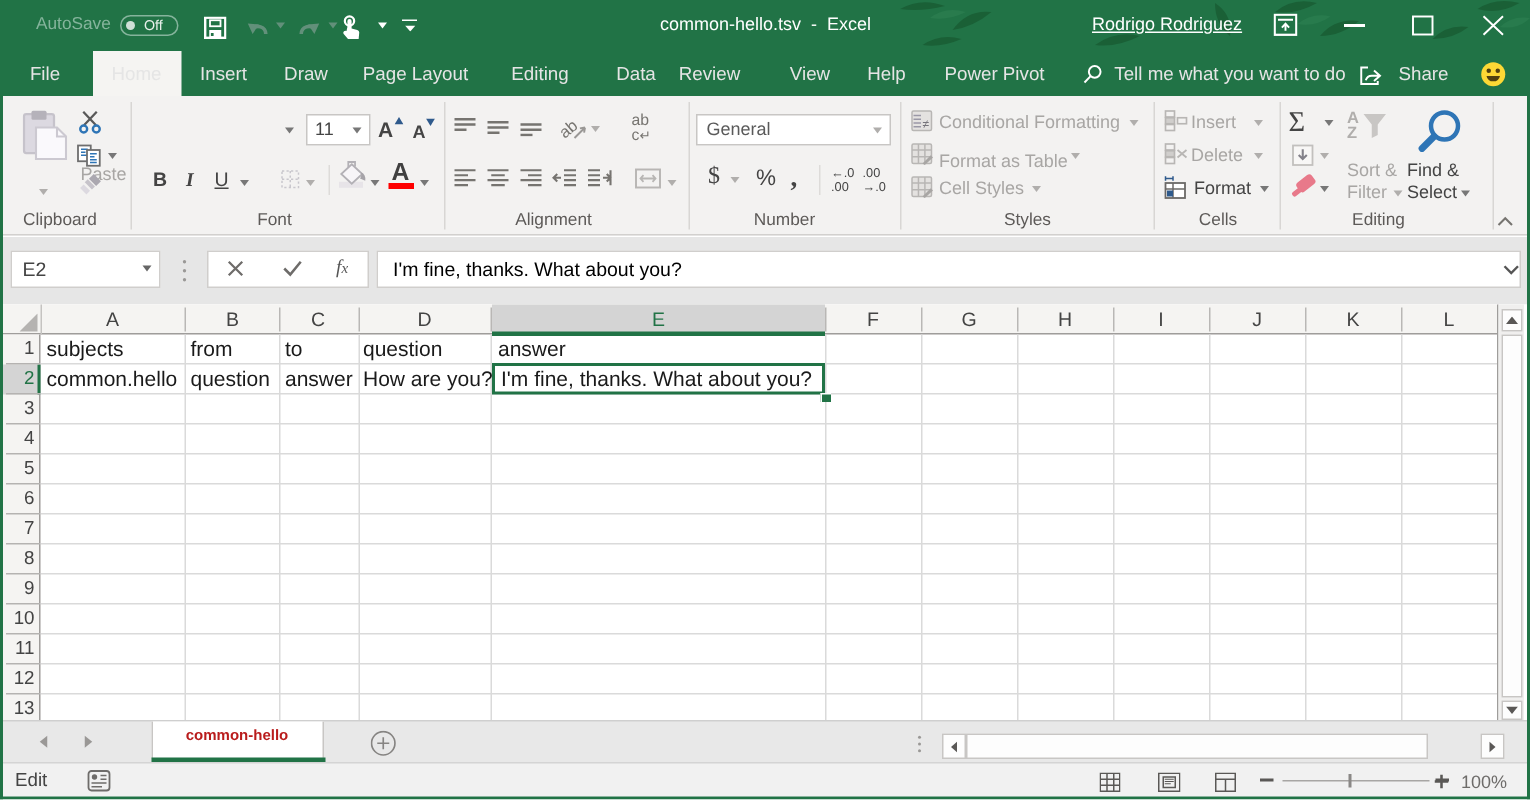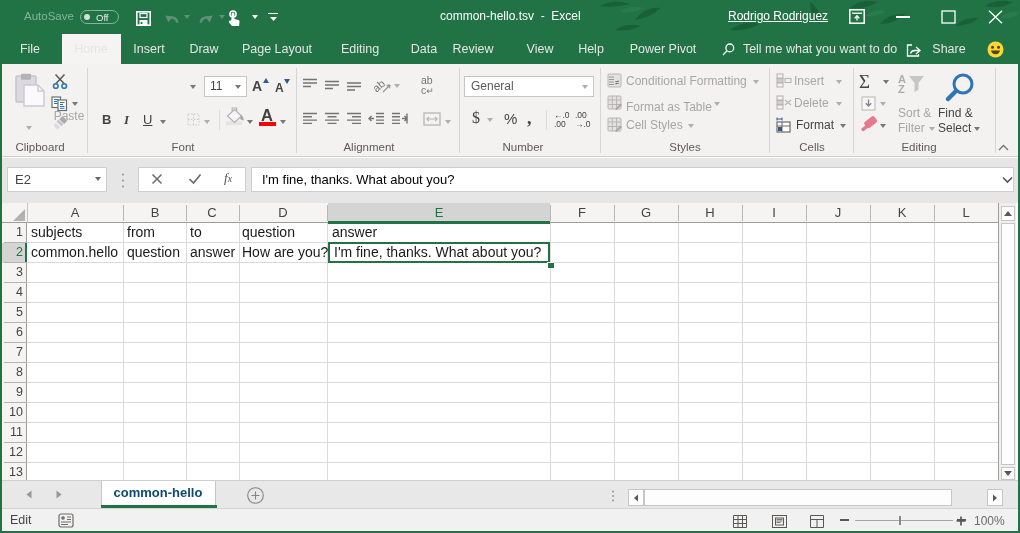--- a/index.html
+++ b/index.html
@@ -484,21 +484,21 @@
 </div>
 <div class="abs" id="sheetbar">
   <svg class="abs" style="left:23px;top:9px" width="8" height="9" viewBox="0 0 8 9">
       <path d="M6.5 0.5 L1.5 4.5 L6.5 8.5z" fill="#9a9896"></path>
     </svg>
   <svg class="abs" style="left:53px;top:9px" width="8" height="9" viewBox="0 0 8 9">
       <path d="M1.5 0.5 L6.5 4.5 L1.5 8.5z" fill="#9a9896"></path>
     </svg>
   <div class="abs" style="left:99px;top:0;width:115px;height:25px;background:#fff;border-left:1px solid #c8c6c4;border-right:1px solid #c8c6c4;"></div>
   <div class="abs" style="left:99px;top:24px;width:116px;height:3px;background:#217346;"></div>
-  <div class="abs" style="left:156px;top:4px;transform:translateX(-50%);font-size:13px;font-weight:bold;color:#0c4a6e;">common-hello</div>
+  <div class="abs" style="left:156px;top:4px;transform:translateX(-50%);font-size:10px;font-weight:bold;color:#b91c1c;">common-hello</div>
   <svg class="abs" style="left:245px;top:6px" width="17" height="17" viewBox="0 0 17 17">
     <circle cx="8.5" cy="8.5" r="7.8" fill="none" stroke="#868482" stroke-width="1.1"></circle>
     <path d="M8.5 4.5 v8 M4.5 8.5 h8" stroke="#868482" stroke-width="1.1"></path>
   </svg>
   <svg class="abs" style="left:609px;top:9px" width="4" height="14" viewBox="0 0 4 14">
     <circle cx="2" cy="1.5" r="1" fill="#9a9896"></circle>
       <circle cx="2" cy="6" r="1" fill="#9a9896"></circle>
       <circle cx="2" cy="10.5" r="1" fill="#9a9896"></circle>
   </svg>
   <div class="abs" style="left:625px;top:8px;width:376px;height:17px;background:#e8e8e8;"></div>

